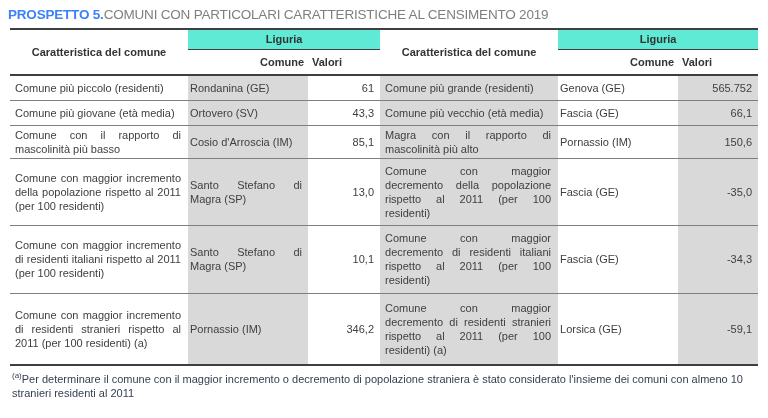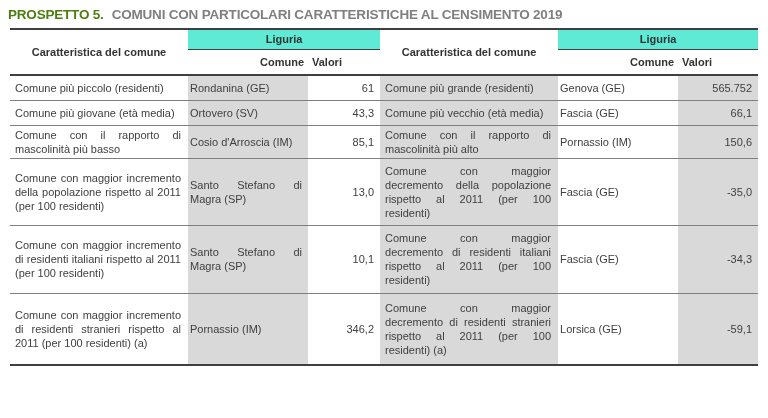--- a/index.html
+++ b/index.html
@@ -11,22 +11,22 @@
     color:#404040;
     box-sizing:border-box;
     overflow:hidden;
   }
   .title{
     margin:7px 0 6px 8px;
     font-size:13.5px;
     letter-spacing:-0.2px;
     white-space:nowrap;
   }
-  .title-prefix{font-weight:bold;color:#4d7c0f;}
-  .title-rest{font-weight:bold;color:#7f7f7f;margin-left:8px;}
+  .title-prefix{font-weight:bold;color:#3b82f6;}
+  .title-rest{font-weight:normal;color:#7f7f7f;margin-left:0;}
 
   table.prospetto{
     table-layout:fixed;
     border-collapse:collapse;
     margin-left:10px;
     width:748px;
     font-size:11px;
     border-top:2px solid #3f3f3f;
     border-bottom:2px solid #3f3f3f;
   }
@@ -128,21 +128,21 @@
         <td class="comune shade">Ortovero (SV)</td>
         <td class="valori">43,3</td>
         <td class="label shade">Comune più vecchio (età media)</td>
         <td class="comune">Fascia (GE)</td>
         <td class="valori shade">66,1</td>
       </tr>
       <tr class="rh3">
         <td class="label">Comune con il rapporto di mascolinità più basso</td>
         <td class="comune shade">Cosio d'Arroscia (IM)</td>
         <td class="valori">85,1</td>
-        <td class="label shade">Comune con il rapporto di mascolinità più alto</td>
+        <td class="label shade">Magra con il rapporto di mascolinità più alto</td>
         <td class="comune">Pornassio (IM)</td>
         <td class="valori shade">150,6</td>
       </tr>
       <tr class="rh4">
         <td class="label">Comune con maggior incremento della popolazione rispetto al 2011 (per 100 residenti)</td>
         <td class="comune shade">Santo Stefano di Magra (SP)</td>
         <td class="valori">13,0</td>
         <td class="label shade">Comune con maggior decremento della popolazione rispetto al 2011 (per 100 residenti)</td>
         <td class="comune">Fascia (GE)</td>
         <td class="valori shade">-35,0</td>
@@ -159,14 +159,17 @@
         <td class="label">Comune con maggior incremento di residenti stranieri rispetto al 2011 (per 100 residenti) (a)</td>
         <td class="comune shade">Pornassio (IM)</td>
         <td class="valori">346,2</td>
         <td class="label shade">Comune con maggior decremento di residenti stranieri rispetto al 2011 (per 100 residenti) (a)</td>
         <td class="comune">Lorsica (GE)</td>
         <td class="valori shade">-59,1</td>
       </tr>
     </tbody>
   </table>
 
+  <div class="footnote">
+    <sup>(a)</sup><span>Per determinare il comune con il maggior incremento o decremento di popolazione straniera è stato considerato l'insieme dei comuni con almeno 10 stranieri residenti al 2011</span>
+  </div>
 
 </div>
 
 </body></html>

